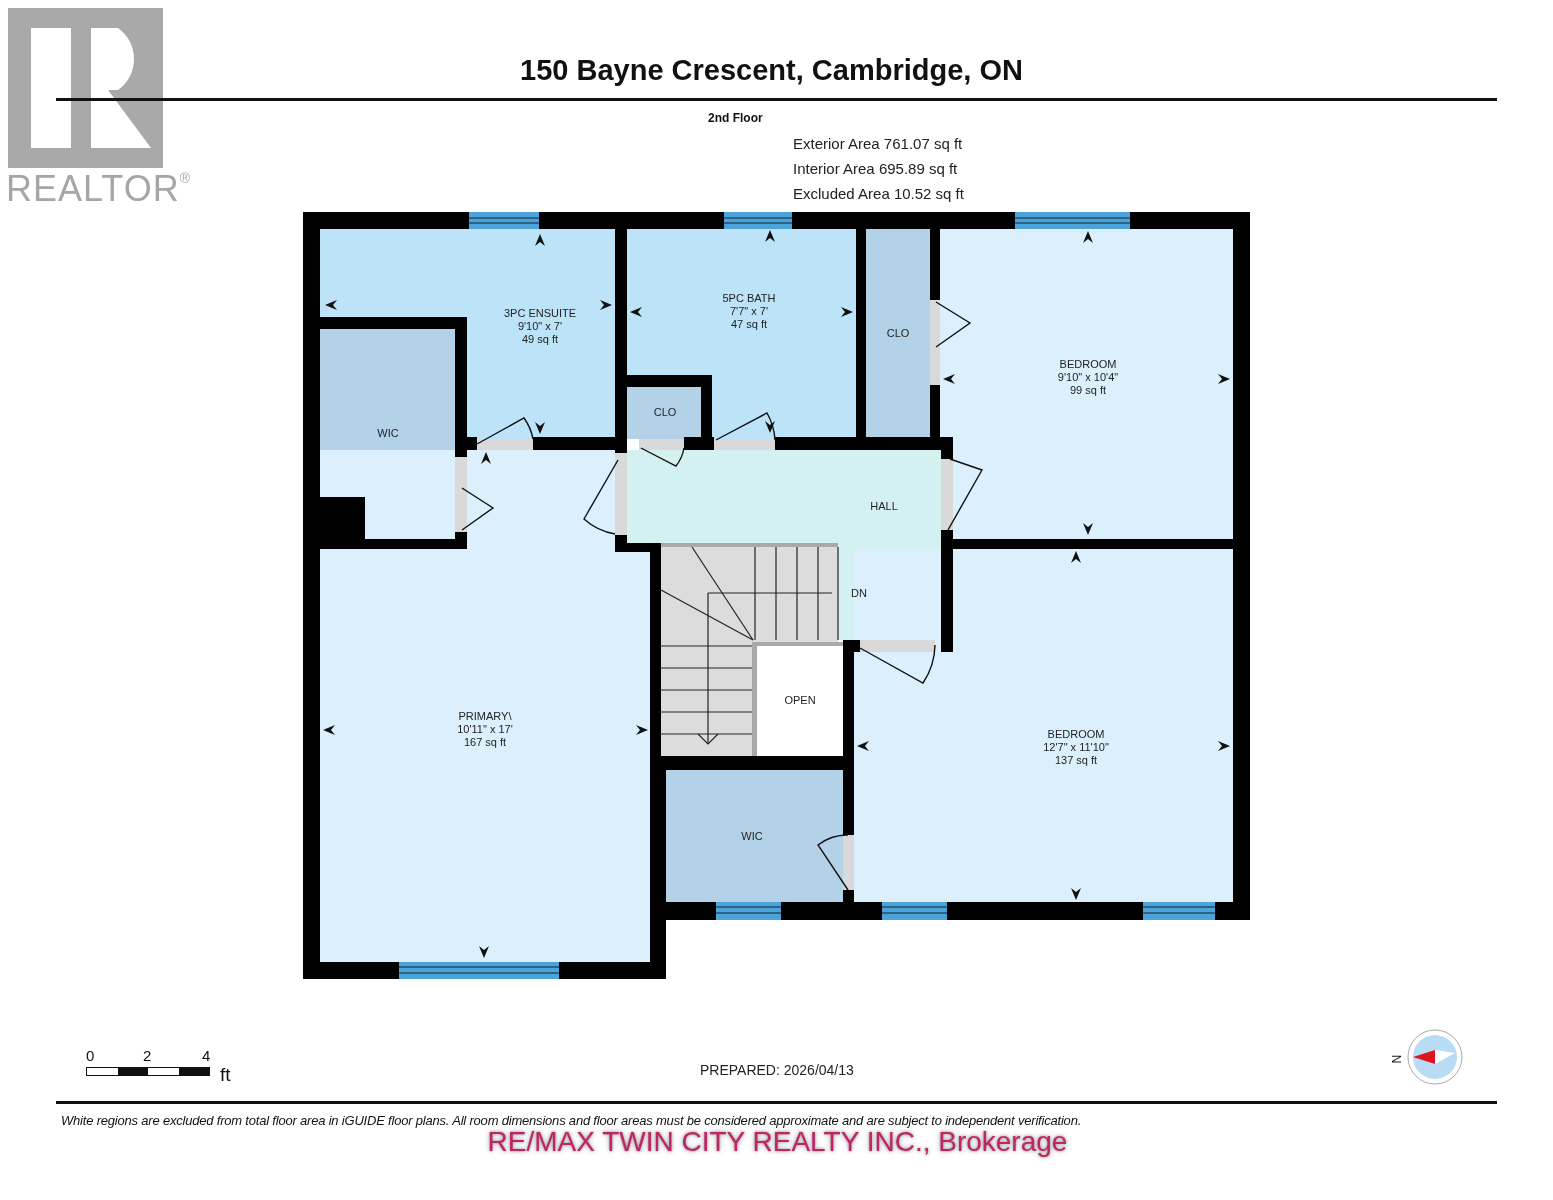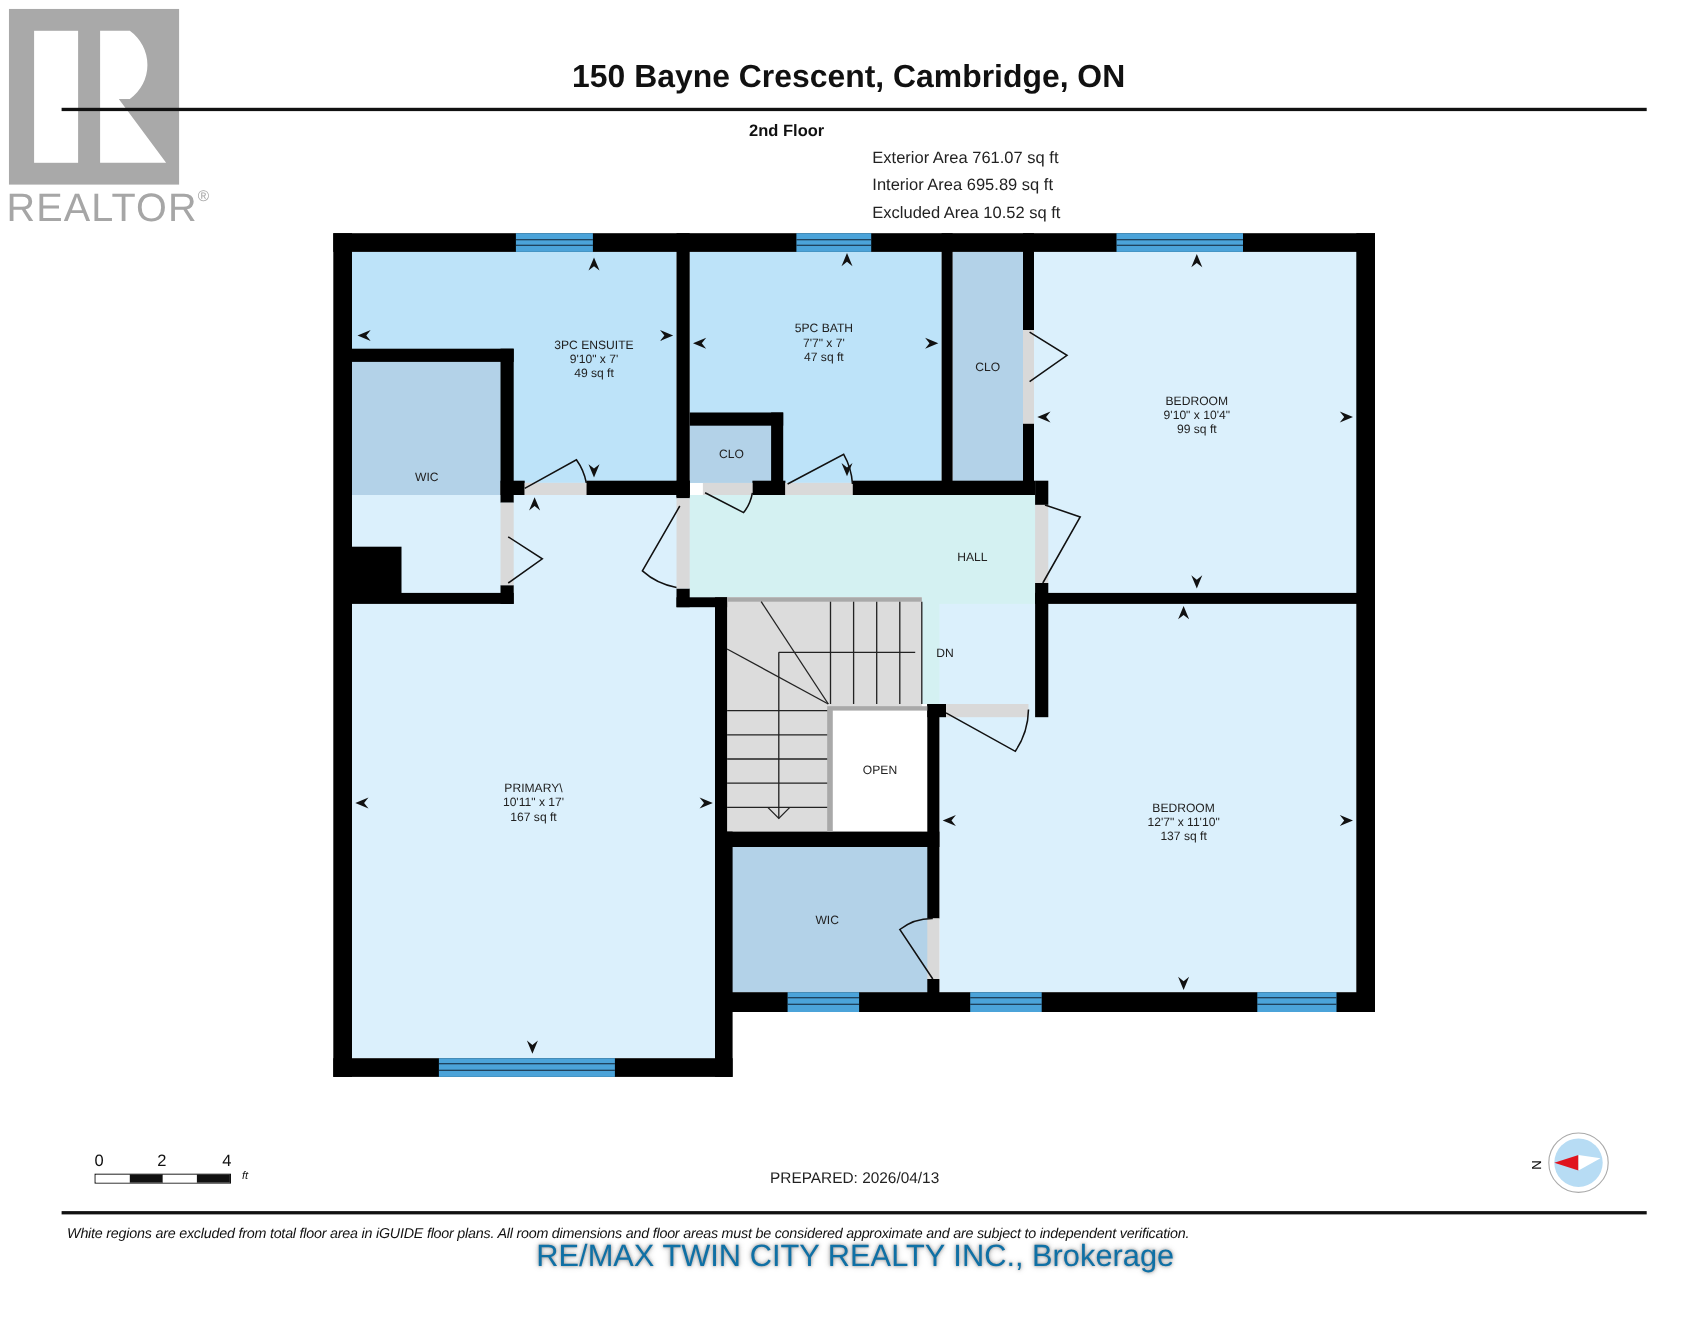--- a/index.html
+++ b/index.html
@@ -3,34 +3,34 @@
 <meta charset="utf-8">
 <style>
   html, body { margin: 0; padding: 0; background: #ffffff; }
   body { width: 1553px; height: 1200px; position: relative; overflow: hidden; font-family: "Liberation Sans", sans-serif; color: #111; }
   .abs { position: absolute; }
   #logo { left: 8px; top: 8px; width: 155px; height: 160px; }
   #logo-word { left: 6px; top: 168px; font-size: 36px; color: #a6a6a6; letter-spacing: 1px; font-family: "Liberation Sans", sans-serif; text-align: right; }
   #logo-word sup { font-size: 14px; vertical-align: top; position: relative; top: 2px; }
   #title { left: 0; width: 1543px; top: 54px; text-align: center; font-size: 29px; font-weight: bold; color: #111; }
   #rule-top { left: 56px; top: 98px; width: 1441px; height: 3px; background: #111; }
-  #floor-label { left: 681px; top: 111px; font-size: 15px; font-weight: bold; }
+  #floor-label { left: 708px; top: 111px; font-size: 12px; font-weight: bold; }
   .area-line { left: 793px; font-size: 15px; color: #222; margin-top: 24px; }
   #plan { left: 0; top: 0; width: 1553px; height: 1200px; }
   .room-label { font-family: "Liberation Sans", sans-serif; font-size: 11px; fill: #222; text-anchor: middle; }
   #scale { left: 86px; top: 1047px; }
   #scale-nums { position: relative; width: 160px; height: 20px; font-size: 15px; }
   #scale-bar { display: flex; width: 122px; height: 7px; border: 1px solid #111; margin-top: 0; }
   #scale-bar span { flex: 1; }
-  #scale-unit { left: 220px; top: 1064px; font-size: 10px; font-style: italic; }
+  #scale-unit { left: 220px; top: 1064px; font-size: 19px; }
   #prepared { left: 700px; top: 1062px; font-size: 14px; color: #222; text-align: right; }
   #compass { left: 1390px; top: 1028px; width: 75px; height: 60px; }
   #rule-bottom { left: 56px; top: 1101px; width: 1441px; height: 3px; background: #111; }
   #disclaimer { left: 61px; top: 1113px; font-size: 13px; color: #111; font-family: "Liberation Sans", sans-serif; letter-spacing: -0.2px; font-style: italic; }
-  #brokerage { left: 465px; top: 1126px; width: 625px; text-align: center; font-size: 28px; color: #0369a1; text-shadow: 0 0 3px #888, 0 0 6px #bbb; opacity: 0.95; }
+  #brokerage { left: 465px; top: 1126px; width: 625px; text-align: center; font-size: 28px; color: #be185d; text-shadow: 0 0 3px #888, 0 0 6px #bbb; opacity: 0.95; }
 </style>
 </head>
 <body>
 
 <svg id="logo" class="abs" viewBox="0 0 155 160">
   <rect x="0" y="0" width="155" height="160" fill="#a9a9a9"></rect>
   <rect x="23" y="20" width="40" height="120" fill="#ffffff"></rect>
   <path d="M83 20 H110 A38 38 0 0 1 110 82 H100 L143 140 H83 Z" fill="#ffffff"></path>
   <path d="M83 82 L120 140 H83 Z" fill="#a9a9a9" opacity="0"></path>
 </svg>

